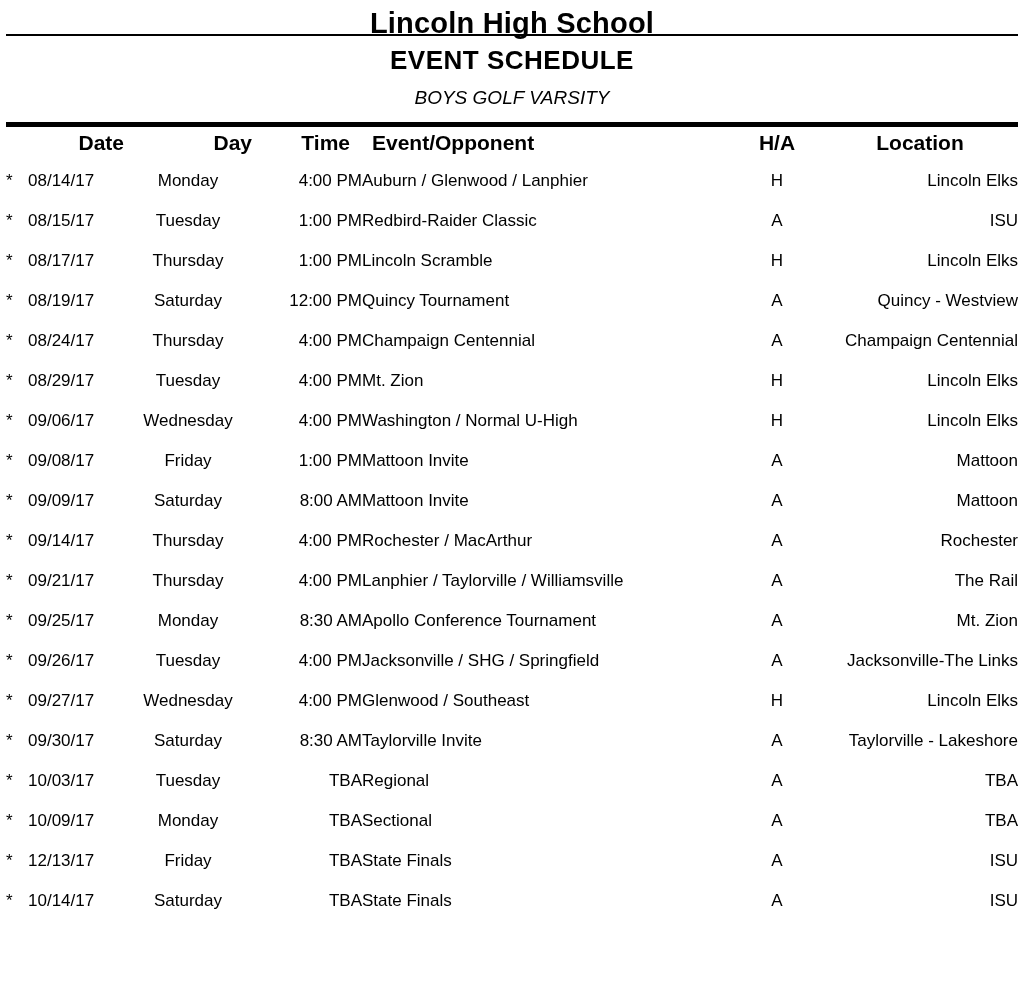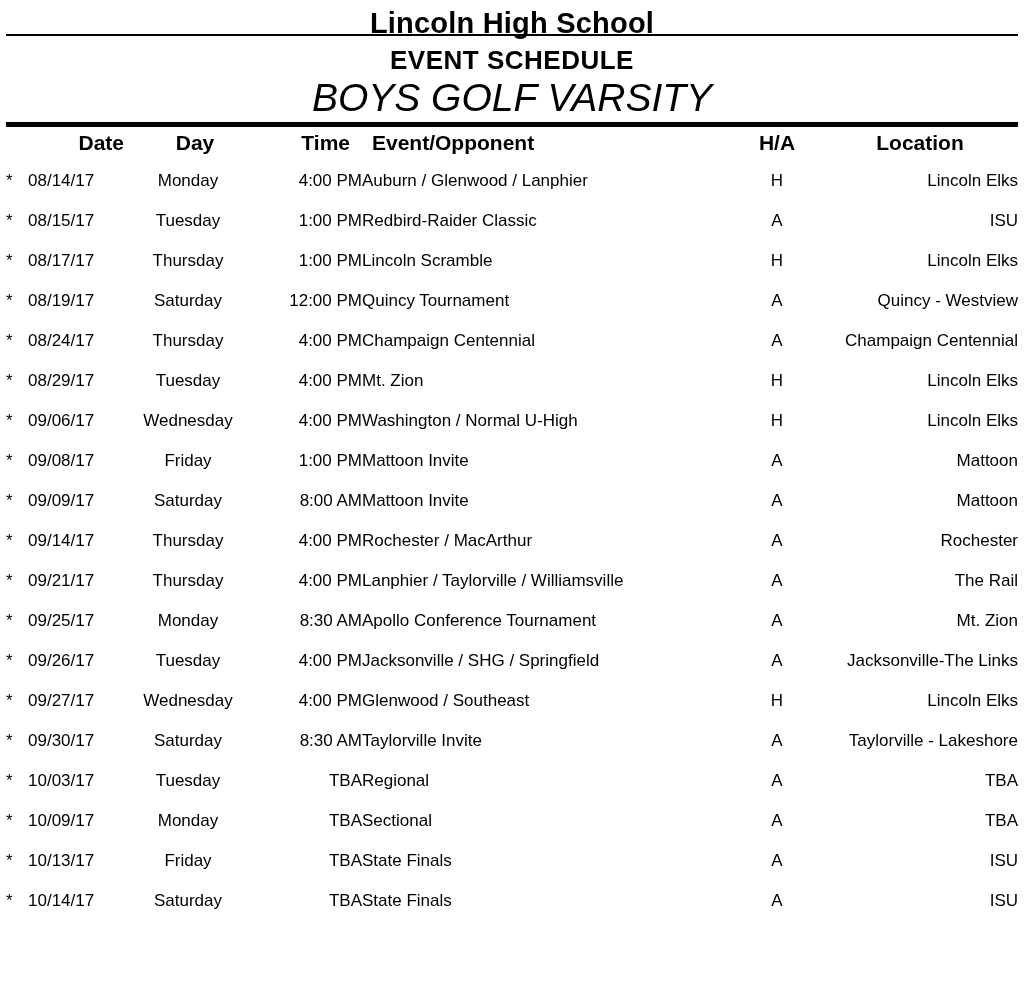--- a/index.html
+++ b/index.html
@@ -38,21 +38,21 @@
     letter-spacing: 0.5px;
   }
   .season {
     font-size: 21px;
     font-weight: bold;
     font-style: italic;
     line-height: 30px;
     margin-top: 14px;
   }
   .sport {
-    font-size: 39px;
+    font-size: 19px;
     font-style: italic;
     line-height: 36px;
   }
   
   .rule-thick {
     border-top: 5px solid #000000;
     margin: 6px 6px 0 6px;
   }
   .rule-thin {
     border-top: 2px solid #000000;
@@ -81,21 +81,21 @@
   col.c-star { width: 22px; }
   col.c-date { width: 96px; }
   col.c-day  { width: 128px; }
   col.c-time { width: 110px; }
   col.c-event{ width: 382px; }
   col.c-ha   { width: 66px; }
   col.c-loc  { width: 208px; }
 
   .th-star { }
   .th-date { text-align: right; padding-left: 6px !important; }
-  .th-day  { text-align: center; padding-left: 14px !important; }
+  .th-day  { text-align: right; padding-left: 14px !important; }
   .th-time { text-align: right; padding-right: 12px !important; }
   .th-event{ text-align: left; padding-left: 10px !important; }
   .th-ha   { text-align: center; margin-top: 10px; }
   .th-loc  { text-align: center; padding-left: 12px !important; }
 
   td.star   { text-align: left; padding-left: 2px; font-size: 16px; }
   td.date   { text-align: left; padding-left: 6px; font-size: 17px; }
   td.day    { text-align: center; font-size: 17px; }
   td.time   { text-align: right; padding-right: 12px; font-size: 17px; }
   td.event  { text-align: left; padding-left: 10px; font-size: 18px; }
@@ -285,21 +285,21 @@
           <td class="star">*</td>
           <td class="date">10/09/17</td>
           <td class="day">Monday</td>
           <td class="time">TBA</td>
           <td class="event">Sectional</td>
           <td class="ha">A</td>
           <td class="loc">TBA</td>
         </tr>
         <tr>
           <td class="star">*</td>
-          <td class="date">10/13/17</td>
+          <td class="date">12/13/17</td>
           <td class="day">Friday</td>
           <td class="time">TBA</td>
           <td class="event">State Finals</td>
           <td class="ha">A</td>
           <td class="loc">ISU</td>
         </tr>
         <tr>
           <td class="star">*</td>
           <td class="date">10/14/17</td>
           <td class="day">Saturday</td>

